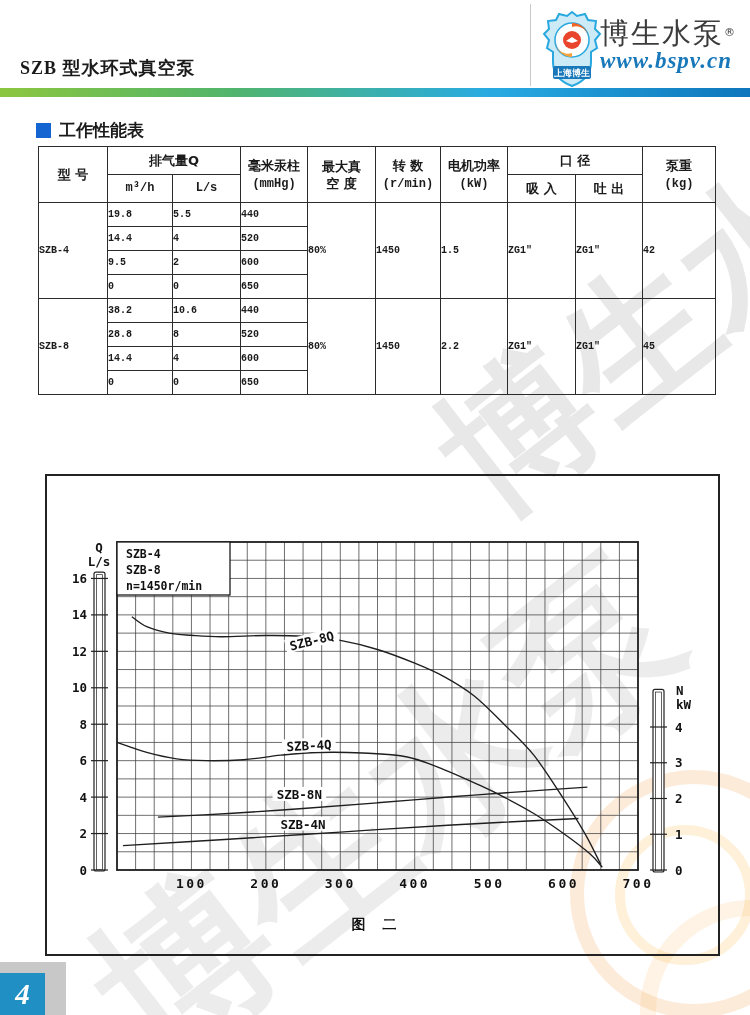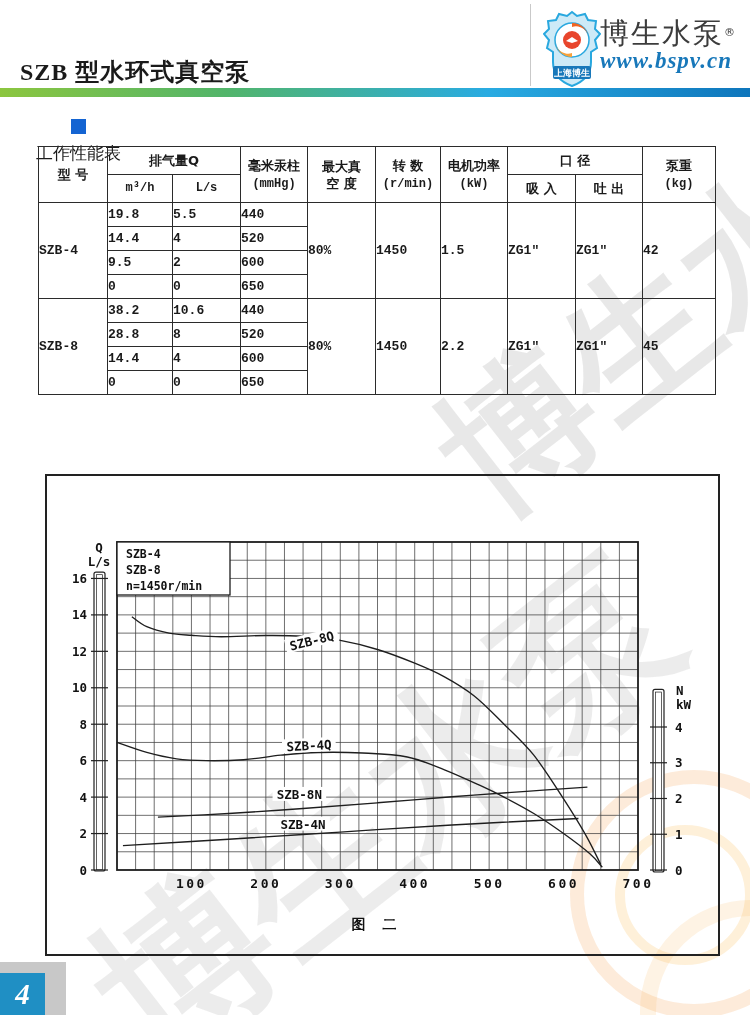--- a/index.html
+++ b/index.html
@@ -13,42 +13,42 @@
   .wm1{left:400px;top:400px;font-size:150px;transform:rotate(-38deg);}
   .wm2{left:50px;top:930px;font-size:170px;transform:rotate(-38deg);opacity:.45;}
   .swirl{position:absolute;border-radius:50%;}
   .sw1{left:570px;top:770px;width:220px;height:220px;border:14px solid rgba(243,156,70,.20);}
   .sw2{left:615px;top:825px;width:120px;height:120px;border:10px solid rgba(250,200,120,.28);}
   .sw3{left:640px;top:900px;width:190px;height:190px;border:16px solid rgba(247,180,90,.16);}
   
   #content{position:absolute;inset:0;z-index:1;}
   
   .page-title{left:20px;top:56px;font-family:"Liberation Serif",serif;font-weight:bold;
-              font-size:24px;letter-spacing:1px;}
+              font-size:18px;letter-spacing:1px;}
   .head-divider{left:530px;top:4px;width:1px;height:82px;background:#c9c9c9;}
   .logo-wrap{left:543px;top:10px;width:200px;height:78px;}
   .logo-text{position:absolute;left:57px;top:8px;}
   .logo-brand{font-size:29px;font-weight:normal;color:#3c3c3c;letter-spacing:2px;line-height:30px;}
   .logo-reg{font-size:11px;vertical-align:top;color:#3c3c3c;}
   .logo-url{font-family:"Liberation Serif",serif;font-style:italic;font-weight:bold;
             font-size:23px;color:#1878ba;letter-spacing:1px;}
   .grad-bar{left:0;top:88px;width:750px;height:9px;
             background:linear-gradient(90deg,#8cc63f 0%,#52b56a 30%,#29abe2 65%,#0e76bc 100%);}
   
-  .sec-title{display:flex;align-items:center;gap:8px;font-weight:normal;font-size:17px;flex-direction:column;}
+  .sec-title{display:flex;align-items:center;gap:8px;font-weight:bold;font-size:17px;}
   .sec-sq{width:15px;height:15px;background:#1464d2;flex:0 0 auto;}
   .sec1{left:36px;top:119px;}
   .sec2{left:36px;top:448px;}
   
   table.perf{position:absolute;left:38px;top:146px;width:677px;border-collapse:collapse;
              table-layout:fixed;background:transparent;}
   table.perf td,table.perf th{border:1.5px solid #2b2b2b;vertical-align:middle;
              padding:0;font-weight:bold;}
   table.perf th{font-size:13px;line-height:17px;}
-  table.perf td{font-family:"Liberation Mono","DejaVu Sans Mono",monospace;font-size:13px;}
+  table.perf td{font-family:"Liberation Mono","DejaVu Sans Mono",monospace;font-size:10px;}
   table.perf .unit{font-family:"Liberation Mono","DejaVu Sans Mono",monospace;font-size:12px;}
   tr.hrow{height:28px;} tr.drow{height:24px;}
   
   .chart-frame{left:45px;top:474px;width:671px;height:478px;border:2px solid #222;
                background:transparent;}
   
   .foot-gray{left:0;top:962px;width:66px;height:53px;background:#c8c8c8;}
   .foot-blue{left:0;top:973px;width:45px;height:42px;background:#1f8fc4;display:flex;
              align-items:center;justify-content:center;}
   .foot-num{font-family:"Liberation Serif",serif;font-style:italic;font-weight:bold;

